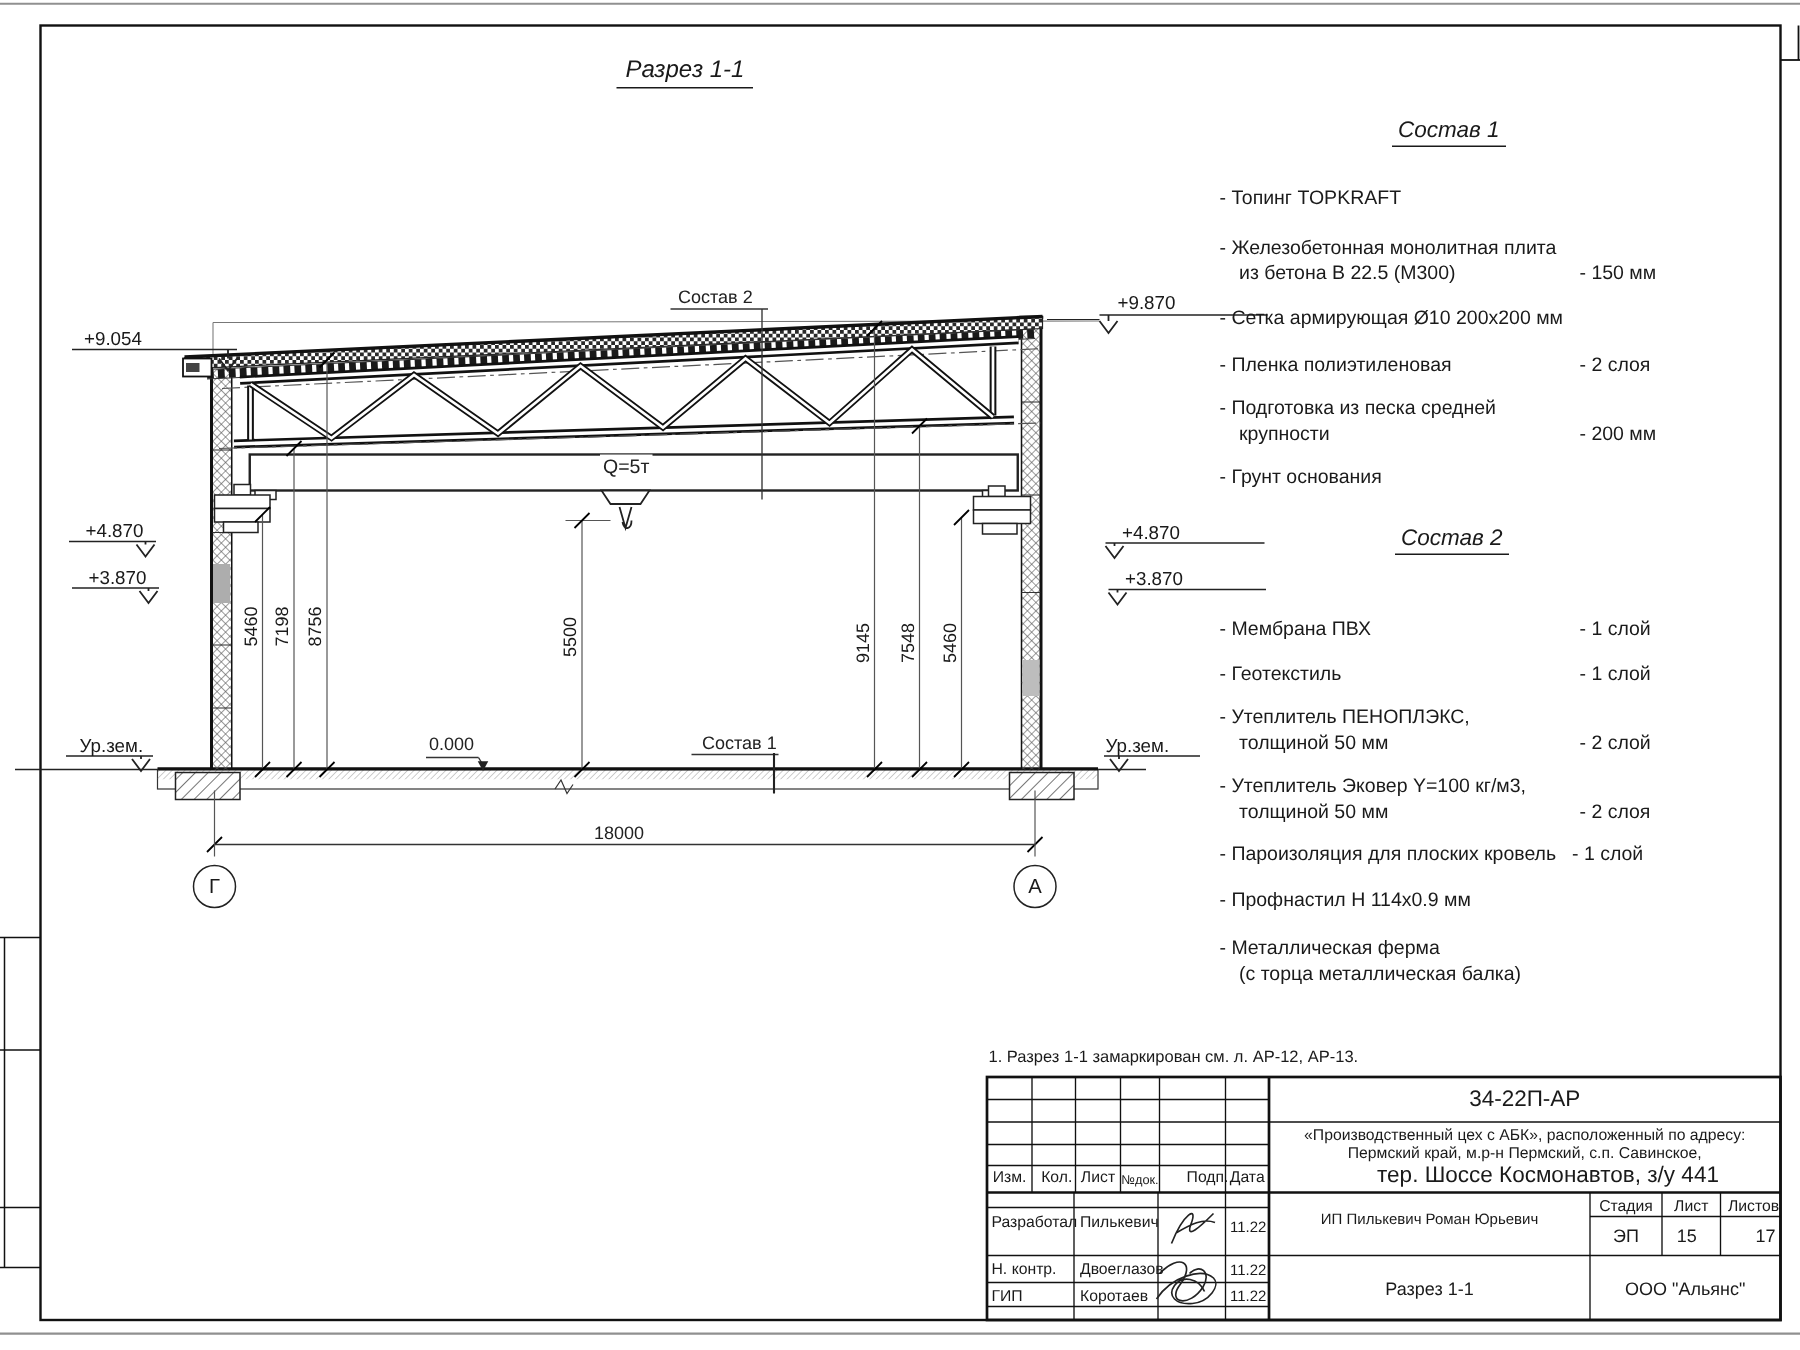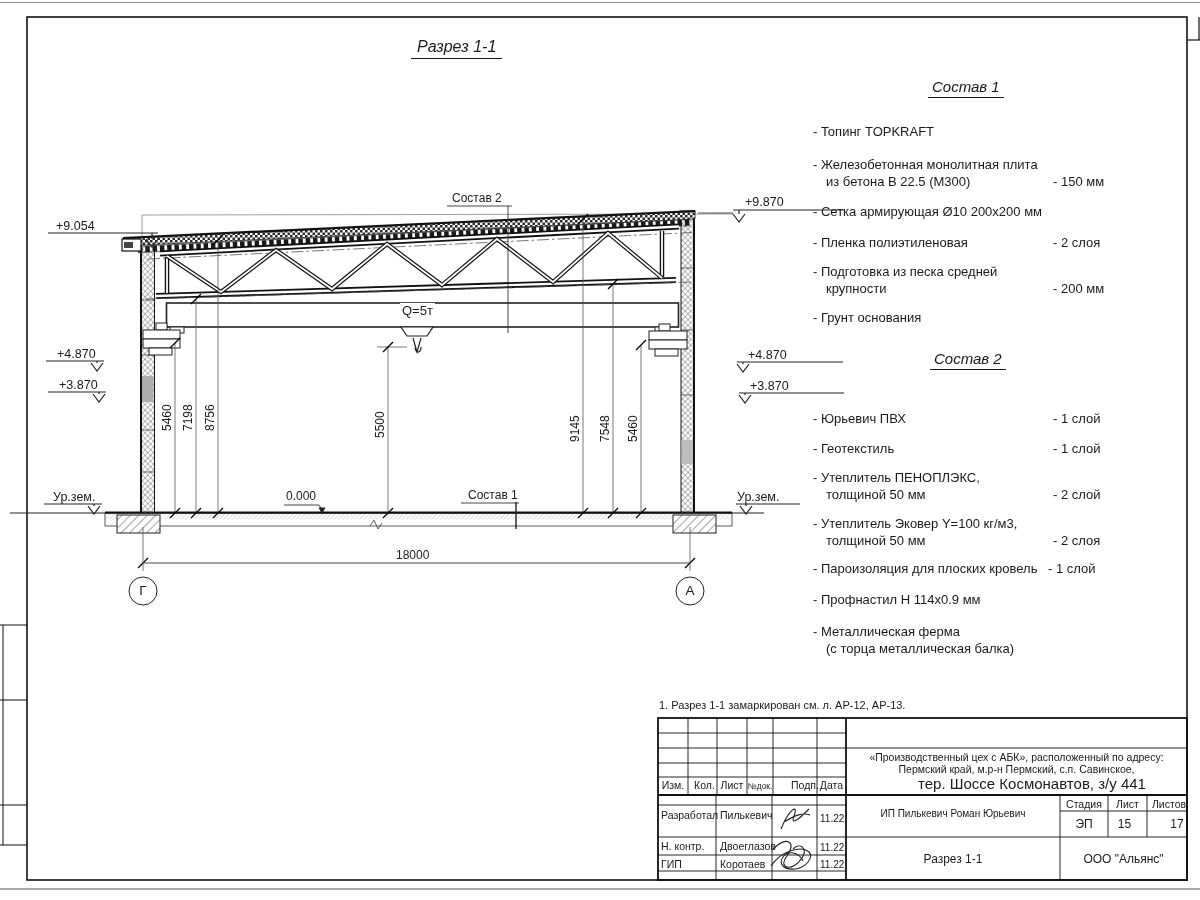--- a/index.html
+++ b/index.html
@@ -251,21 +251,21 @@
   <span class="abs lbl" style="left:1053px;top:174px">- 150 мм</span>
   <span class="abs lbl" style="left:813px;top:204px">- Сетка армирующая Ø10 200х200 мм</span>
   <span class="abs lbl" style="left:813px;top:235px">- Пленка полиэтиленовая</span>
   <span class="abs lbl" style="left:1053px;top:235px">-  2 слоя</span>
   <span class="abs lbl" style="left:813px;top:264px">- Подготовка из песка средней</span>
   <span class="abs lbl" style="left:826px;top:281px">крупности</span>
   <span class="abs lbl" style="left:1053px;top:281px">- 200 мм</span>
   <span class="abs lbl" style="left:813px;top:310px">- Грунт основания</span>
 
   <span class="abs hdg" style="left:930px;top:350px">Состав 2</span>
-  <span class="abs lbl" style="left:813px;top:411px">- Юрьевич ПВХ</span>
+  <span class="abs lbl" style="left:813px;top:411px">- Мембрана ПВХ</span>
   <span class="abs lbl" style="left:1053px;top:411px">- 1 слой</span>
   <span class="abs lbl" style="left:813px;top:441px">- Геотекстиль</span>
   <span class="abs lbl" style="left:1053px;top:441px">- 1 слой</span>
   <span class="abs lbl" style="left:813px;top:470px">- Утеплитель ПЕНОПЛЭКС,</span>
   <span class="abs lbl" style="left:826px;top:487px">толщиной 50 мм</span>
   <span class="abs lbl" style="left:1053px;top:487px">- 2 слой</span>
   <span class="abs lbl" style="left:813px;top:516px">- Утеплитель Эковер Y=100 кг/м3,</span>
   <span class="abs lbl" style="left:826px;top:533px">толщиной 50 мм</span>
   <span class="abs lbl" style="left:1053px;top:533px">- 2 слоя</span>
   <span class="abs lbl" style="left:813px;top:561px">- Пароизоляция для плоских кровель</span>
@@ -295,20 +295,21 @@
   <span class="abs vd" style="left:387px;top:424px">5500</span>
   <span class="abs vd" style="left:582px;top:428px">9145</span>
   <span class="abs vd" style="left:612px;top:428px">7548</span>
   <span class="abs vd" style="left:640px;top:428px">5460</span>
 
   <span class="abs cc" style="left:143px;top:583px;font-size:13.5px">Г</span>
   <span class="abs cc" style="left:690px;top:583px;font-size:13.5px">А</span>
 
   <span class="abs small" style="left:659px;top:699px">1. Разрез 1-1 замаркирован см. л. АР-12, АР-13.</span>
 
+  <div class="abs tbc" style="left:846px;top:724px;width:341px;font-size:15px">34-22П-АР</div>
   <div class="abs tbc" style="left:848px;top:751px;width:337px;font-size:10.5px">«Производственный цех с АБК», расположенный по адресу:</div>
   <div class="abs tbc" style="left:848px;top:763px;width:337px;font-size:10.5px">Пермский край, м.р-н Пермский, с.п. Савинское,</div>
   <div class="abs tbc" style="left:848px;top:775px;width:368px;font-size:15px">тер. Шоссе Космонавтов, з/у 441</div>
 
   <div class="abs tbc" style="left:658px;top:779px;width:30px;font-size:10.5px">Изм.</div>
   <div class="abs tbc" style="left:688px;top:779px;width:33px;font-size:10.5px">Кол.</div>
   <div class="abs tbc" style="left:717px;top:779px;width:30px;font-size:10.5px">Лист</div>
   <div class="abs tbc" style="left:747px;top:781px;width:26px;font-size:8.5px">№док.</div>
   <div class="abs tbc" style="left:773px;top:779px;width:64px;font-size:10.5px">Подп.</div>
   <div class="abs tbc" style="left:817px;top:779px;width:29px;font-size:10.5px">Дата</div>

